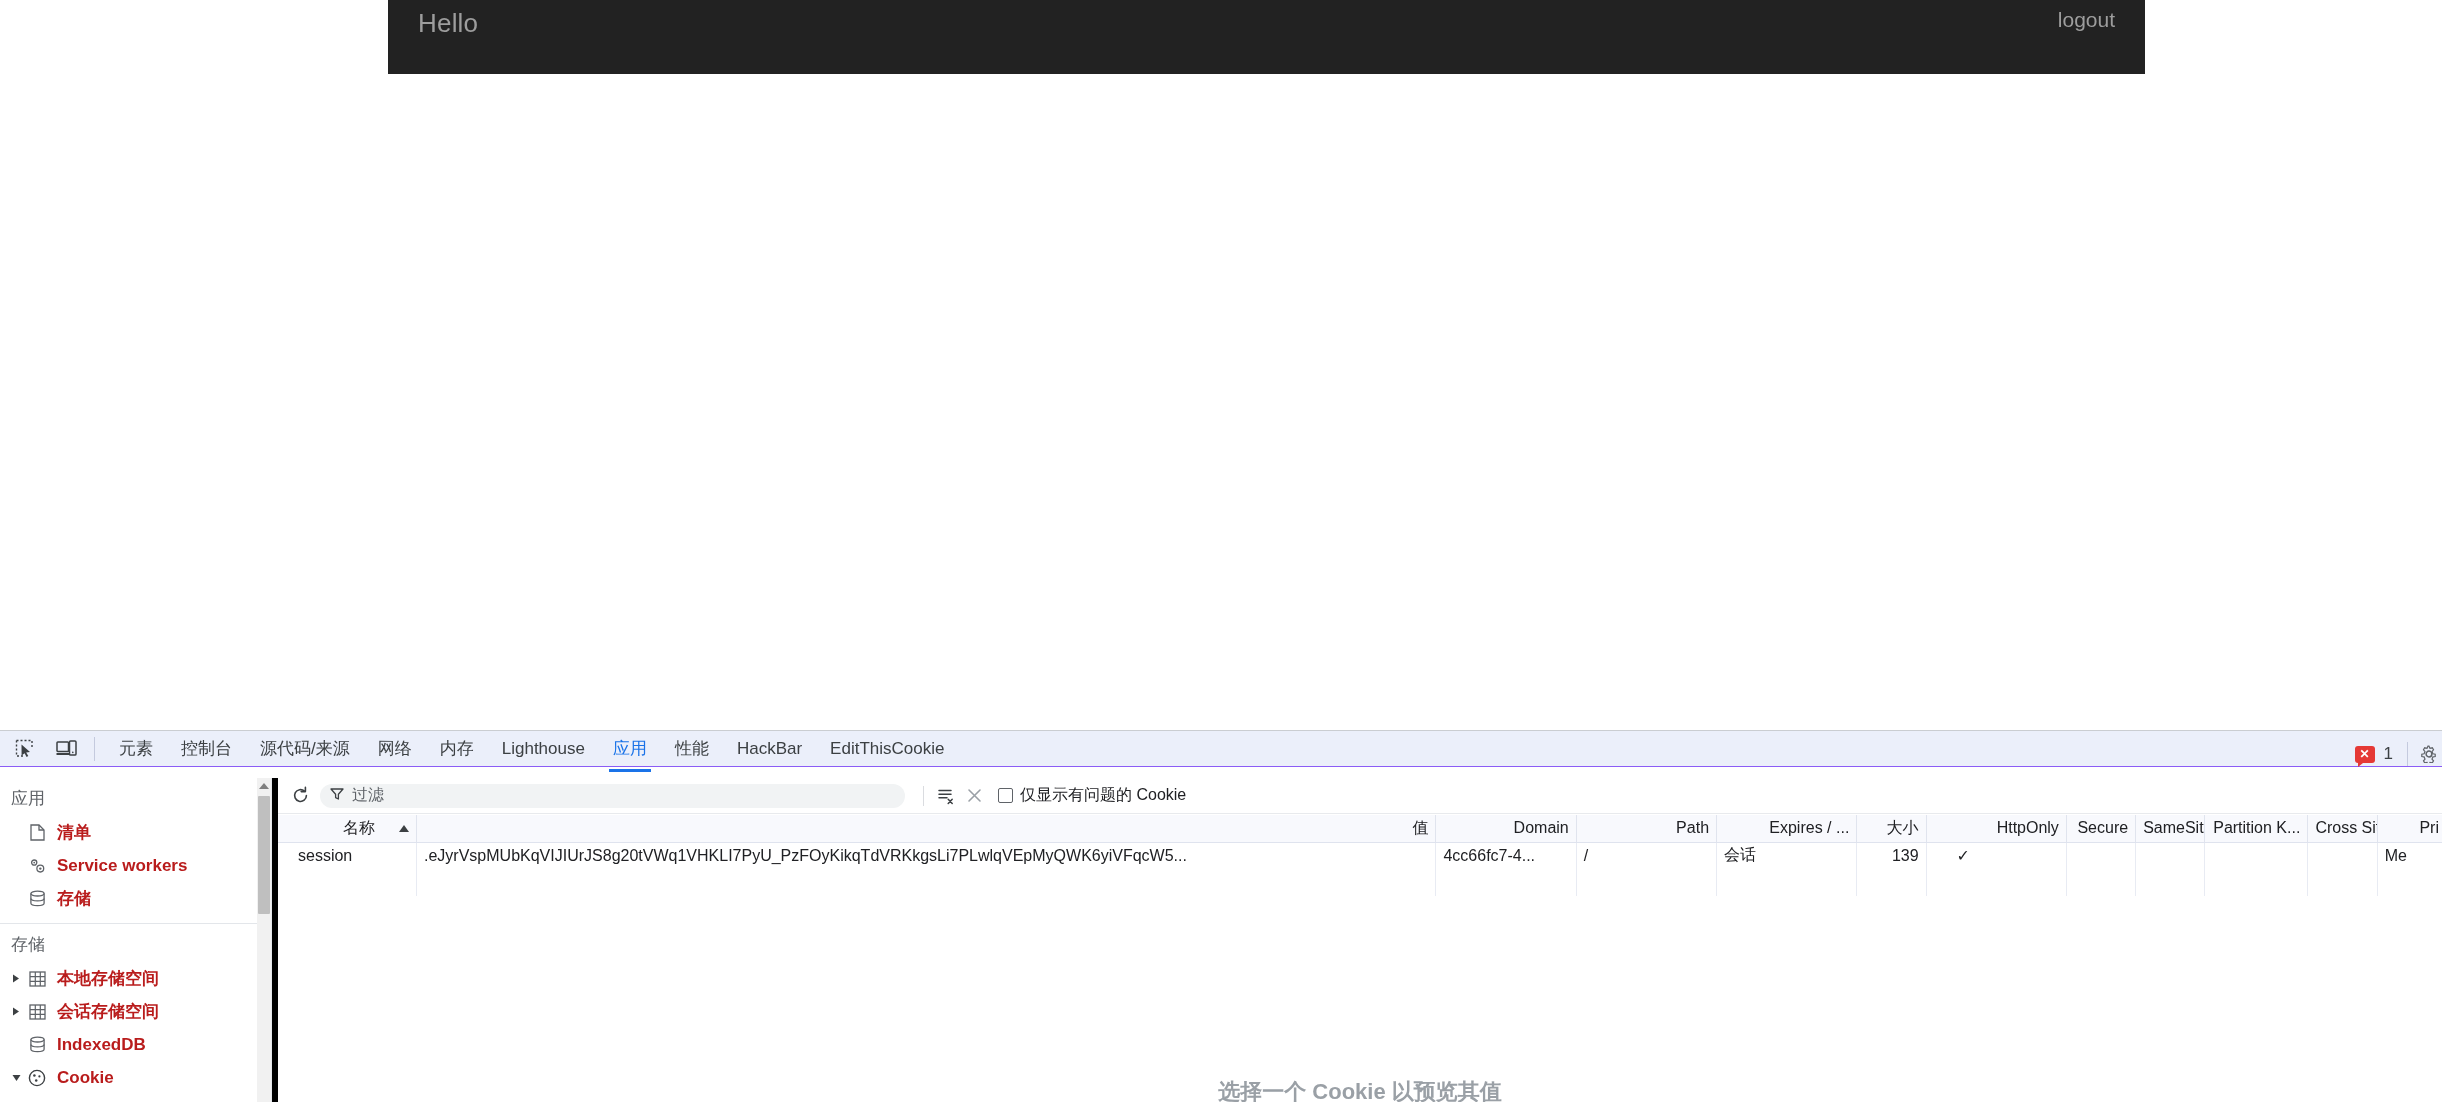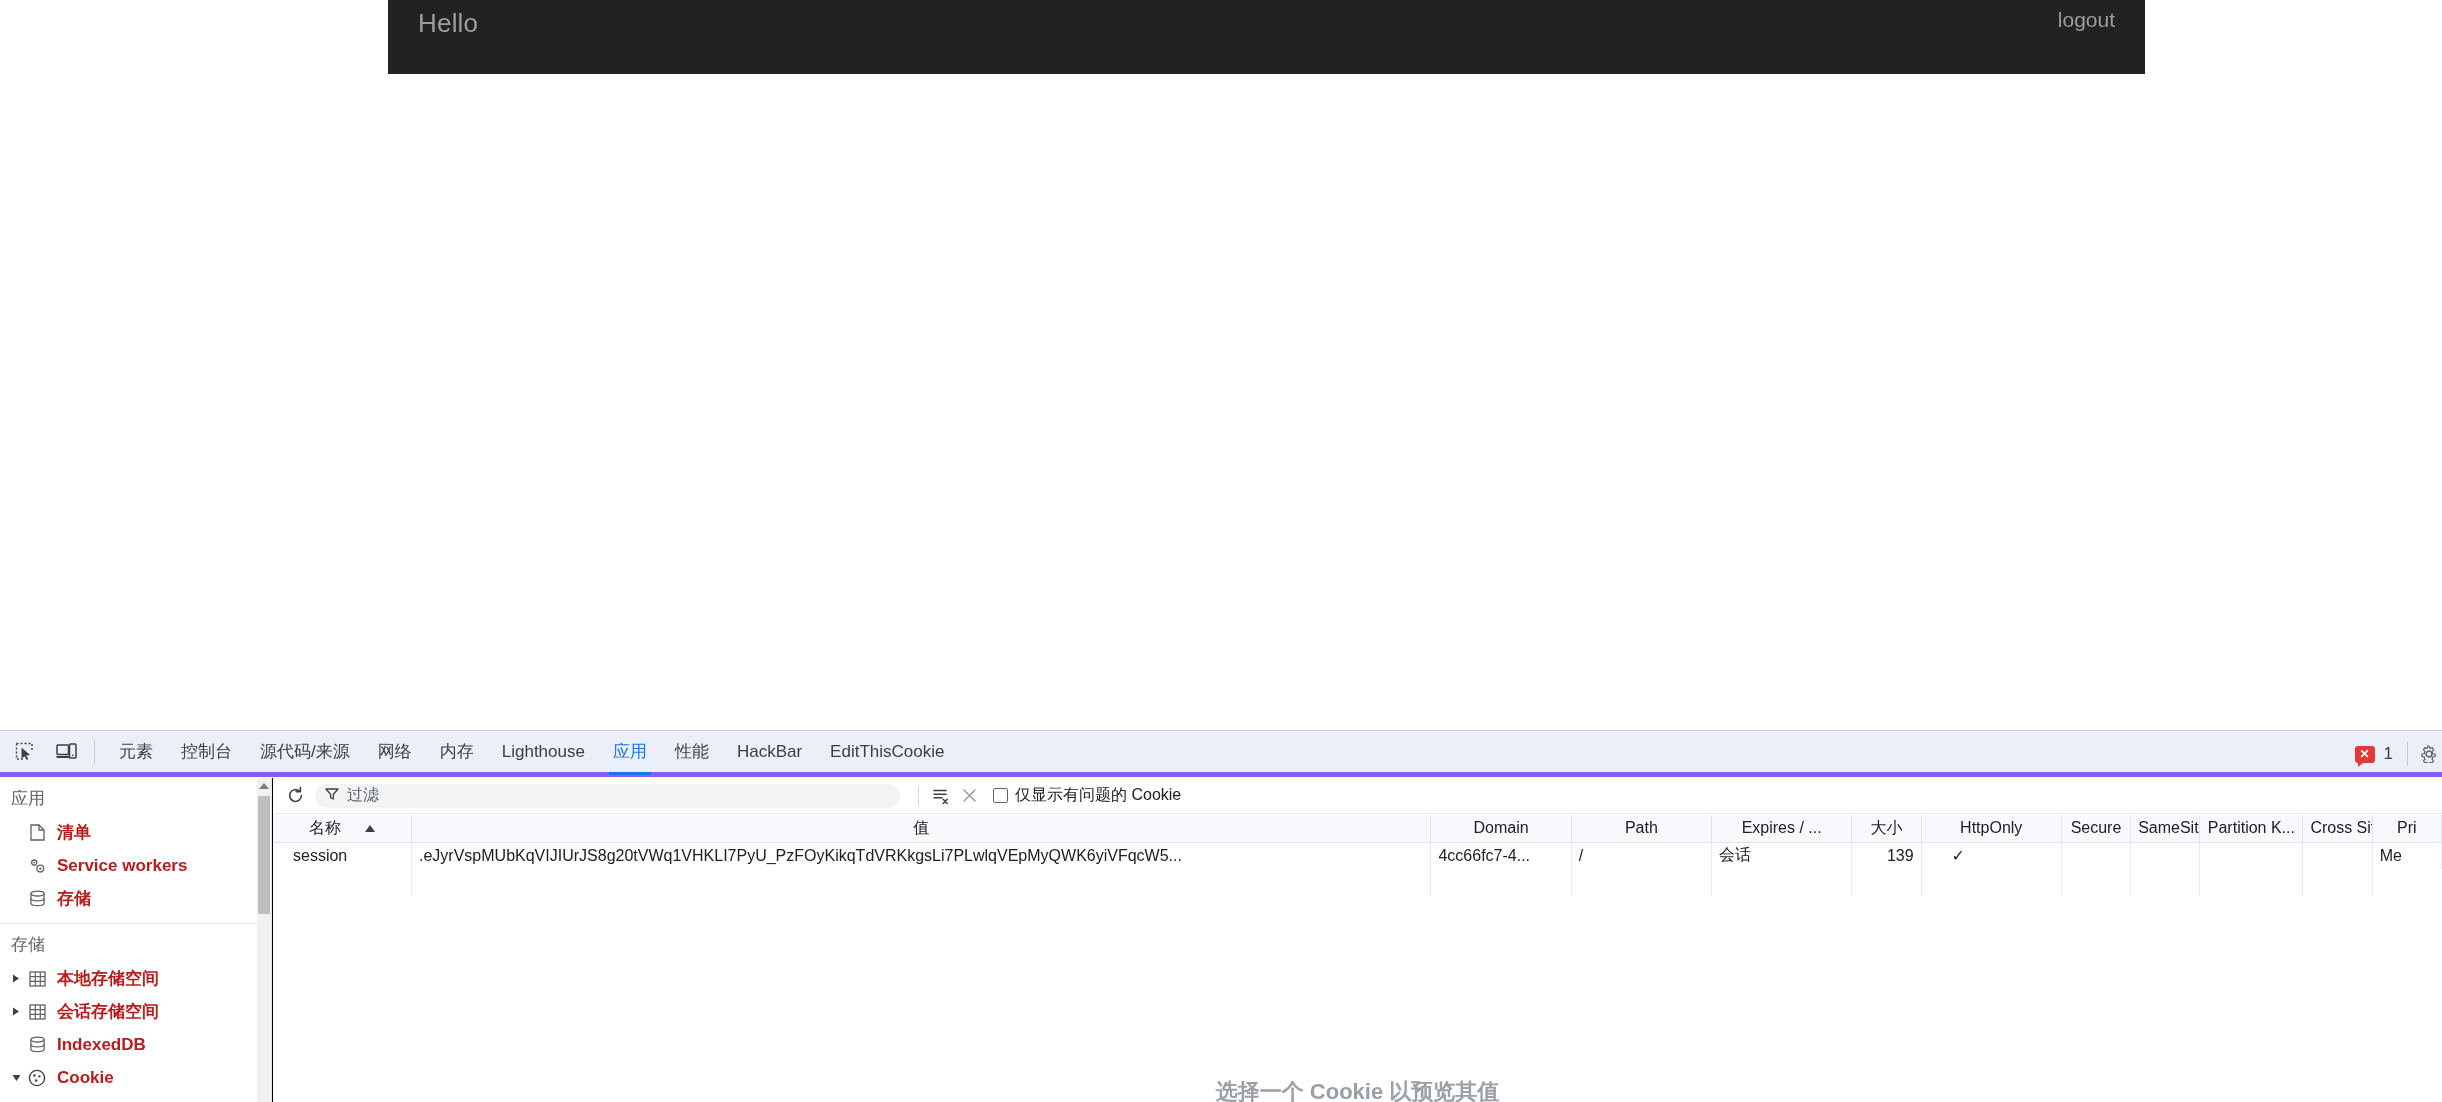--- a/index.html
+++ b/index.html
@@ -75,24 +75,24 @@
   #devtools {
     position: absolute; left: 0; top: 730px;
     width: 2442px; height: 372px;
     background: #ffffff;
     border-top: 1px solid #cacdd1;
     font-family: "Liberation Sans", sans-serif;
     overflow: hidden;
   }
 
   .dt-tabbar {
-    height: 46px;
+    height: 36px;
     background: #ebeffa;
     display: flex; align-items: center;
-    border-bottom: 5px solid #8b5cf6;
+    border-bottom: 1px solid #8b5cf6;
     position: relative;
   }
   .dt-icnbtn {
     width: 36px; height: 34px;
     margin-left: 6px;
     display: flex; align-items: center; justify-content: center;
     cursor: pointer; border-radius: 3px;
   }
   .dt-icnbtn svg { display: block; }
   .dt-vdiv {
@@ -211,21 +211,21 @@
     background: #bfbfbf;
     border-radius: 1px;
   }
 
   .dt-panel {
     flex: 1 1 auto;
     height: 100%;
     position: relative;
     background: #ffffff;
     overflow: hidden;
-    border-left: 1px solid #000000;
+    border-left: 6px solid #000000;
   }
 
   .cookie-toolbar {
     height: 36px;
     display: flex; align-items: center;
     padding: 0 8px;
     border-bottom: 1px solid #e8eaed;
     background: #ffffff;
   }
   .tb-btn {
@@ -276,21 +276,21 @@
   table.cookie-table {
     border-collapse: collapse;
     table-layout: fixed;
     width: 2169px;
     font-size: 16px;
   }
   table.cookie-table th {
     background: #f8f9fd;
     font-weight: normal;
     color: #202124;
-    text-align: center;
+    text-align: right;
     height: 27px;
     padding: 0 7px;
     border-right: 1px solid #e0e4ee;
     border-bottom: 1px solid #dfe3ee;
     white-space: nowrap;
     overflow: hidden;
     cursor: pointer;
     position: relative;
   }
   table.cookie-table th .sort-arrow {

